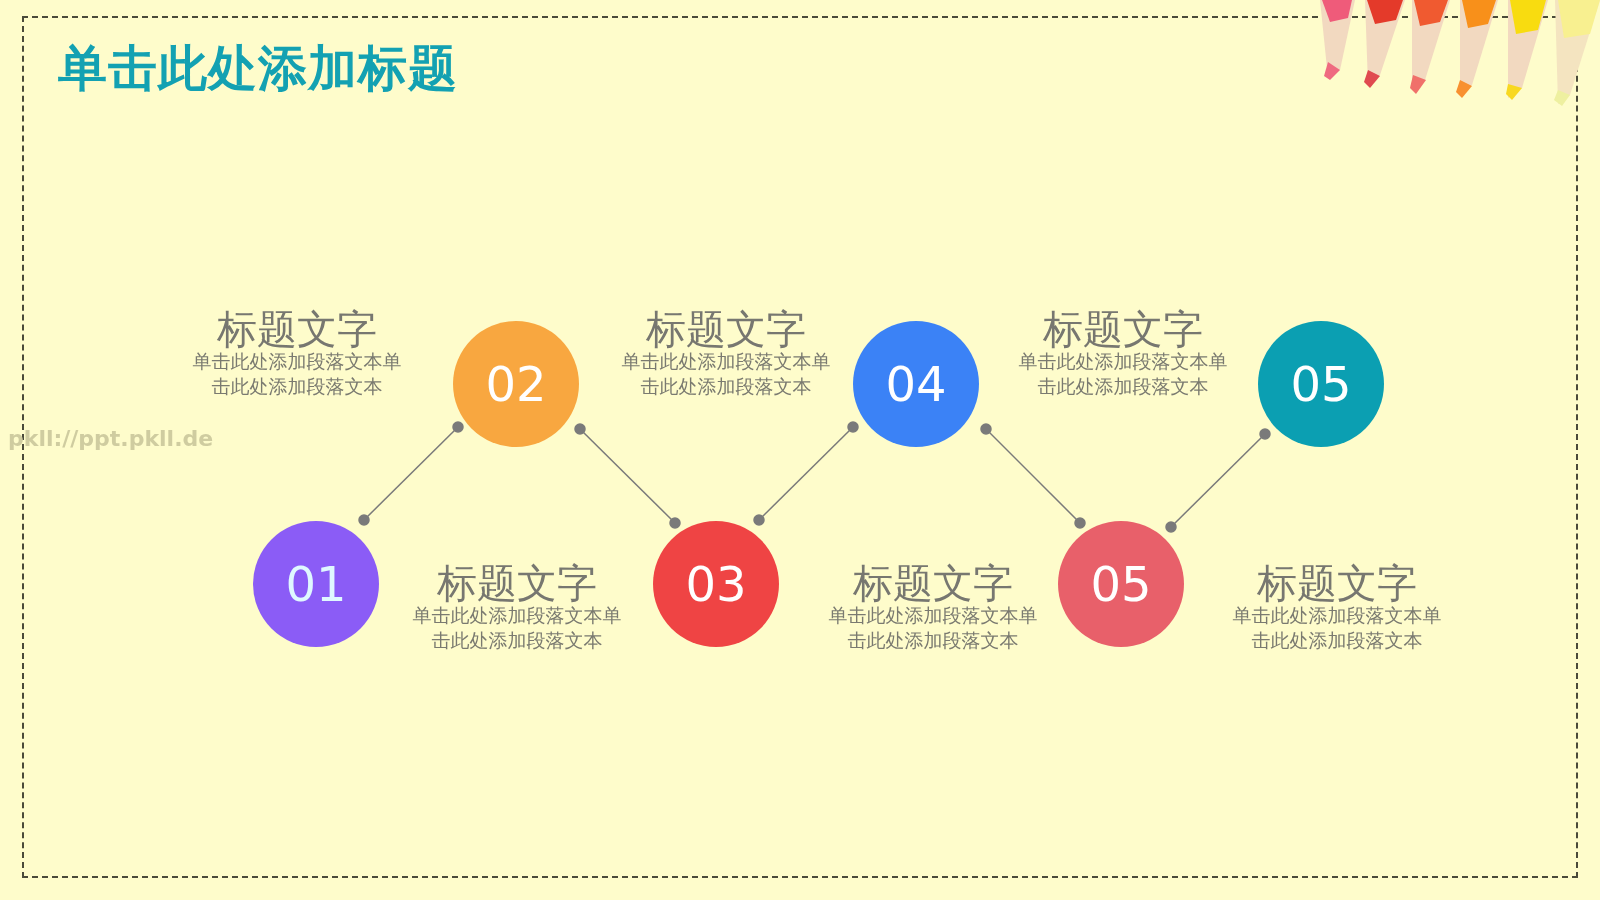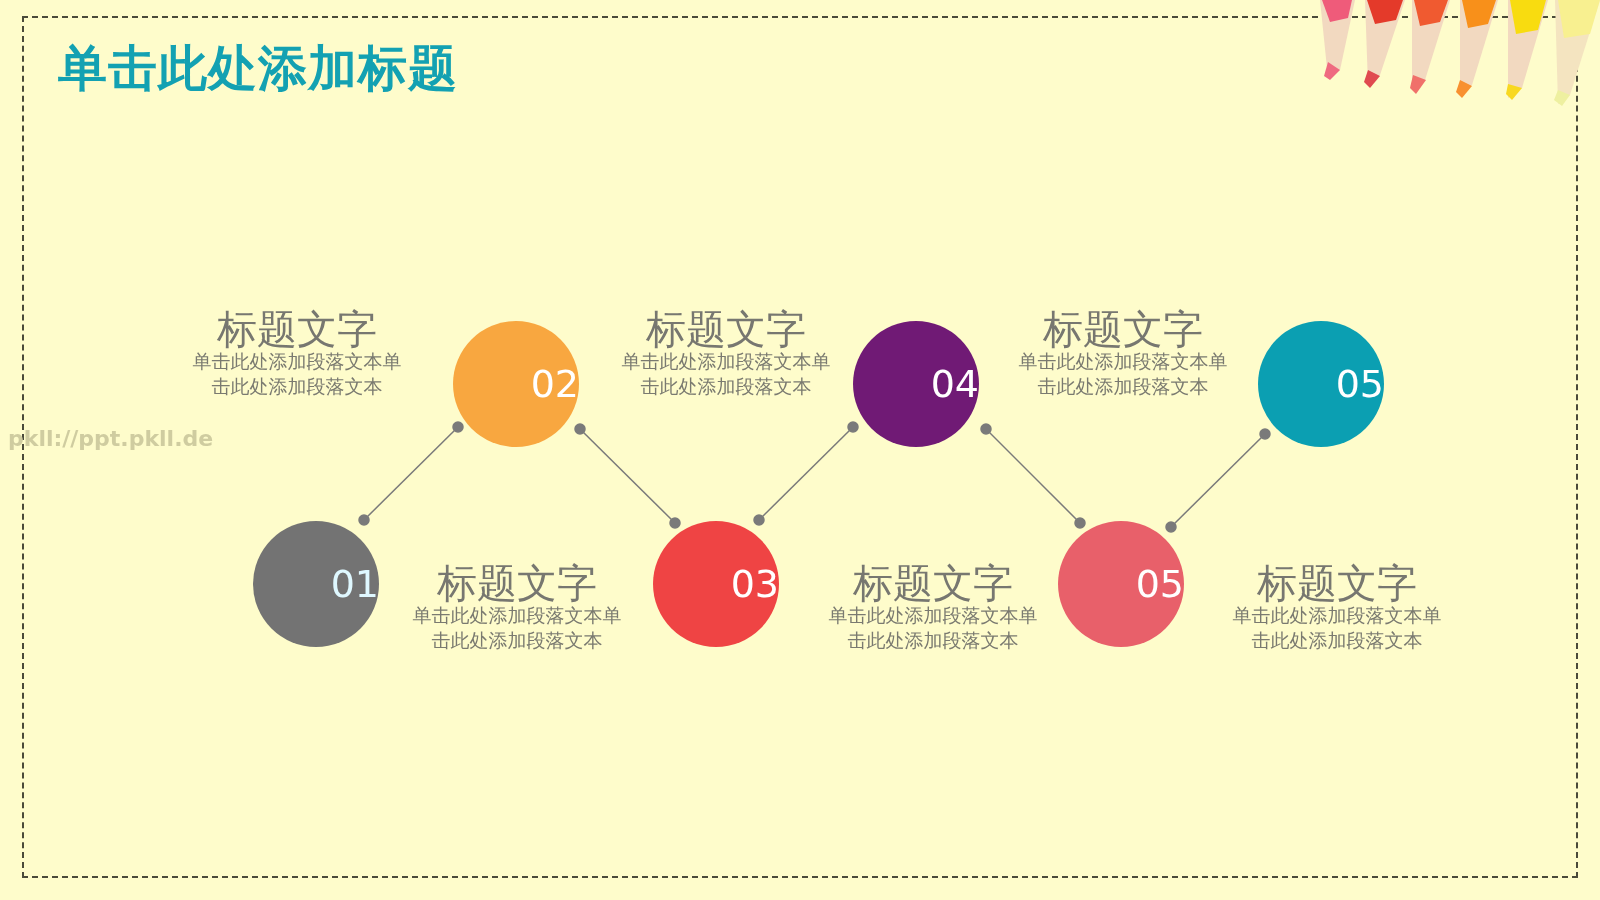--- a/index.html
+++ b/index.html
@@ -2,21 +2,21 @@
 <html><head>
 <meta charset="utf-8">
 <style>
   html, body { margin:0; padding:0; }
   body { width:1600px; height:900px; background:#fefccb; position:relative; overflow:hidden; font-family:"DejaVu Sans", sans-serif; }
   .frame { position:absolute; left:22px; top:16px; width:1556px; height:862px; border:2px dashed #4a4a3a; box-sizing:border-box; }
   .title { position:absolute; left:58px; top:36px; font-size:49px; font-weight:bold; color:#13a1b2; letter-spacing:1px; font-family:"DejaVu Sans", sans-serif; }
   .pencils { position:absolute; right:0; top:0; width:300px; height:110px; }
   .watermark { position:absolute; left:8px; top:426px; font-size:22px; color:#cfcca0; font-family:"DejaVu Sans", sans-serif; font-weight:bold; }
   .lines { position:absolute; left:0; top:0; }
-  .circle { position:absolute; width:126px; height:126px; border-radius:50%; color:#fff; font-size:38px; display:flex; align-items:center; justify-content:flex-end; font-family:"DejaVu Sans", sans-serif; }
+  .circle { position:absolute; width:126px; height:126px; border-radius:50%; color:#fff; font-size:48px; display:flex; align-items:center; justify-content:center; font-family:"DejaVu Sans", sans-serif; }
   .block { position:absolute; width:260px; text-align:center; color:#7a7a70; }
   .block .h { font-size:40px; line-height:40px; color:#777770; }
   .block .p { font-size:19px; line-height:25px; margin-top:0; }
 </style>
 </head>
 <body>
 
 <div class="frame"></div>
 
 <svg class="pencils" viewBox="0 0 300 110">
@@ -58,30 +58,30 @@
       <circle cx="853" cy="427" r="5"></circle>
     <line x1="986" y1="429" x2="1080" y2="523"></line>
       <circle cx="986" cy="429" r="5"></circle>
       <circle cx="1080" cy="523" r="5"></circle>
     <line x1="1171" y1="527" x2="1265" y2="434"></line>
       <circle cx="1171" cy="527" r="5"></circle>
       <circle cx="1265" cy="434" r="5"></circle>
   </g>
 </svg>
 
-<div class="circle" style="left:253px;top:521px;background:#737373;">
+<div class="circle" style="left:253px;top:521px;background:#8b5cf6;">
     <span style="color:#dff8ff">01</span>
   </div>
 <div class="circle" style="left:453px;top:321px;background:#f8a740;">
     <span>02</span>
   </div>
 <div class="circle" style="left:653px;top:521px;background:#ef4444;">
     <span>03</span>
   </div>
-<div class="circle" style="left:853px;top:321px;background:#701a75;">
+<div class="circle" style="left:853px;top:321px;background:#3b82f6;">
     <span>04</span>
   </div>
 <div class="circle" style="left:1058px;top:521px;background:#e8606a;">
     <span>05</span>
   </div>
 <div class="circle" style="left:1258px;top:321px;background:#0b9fb2;">
     <span>05</span>
   </div>
 
 <div class="block" style="left:167px;top:309px;">

